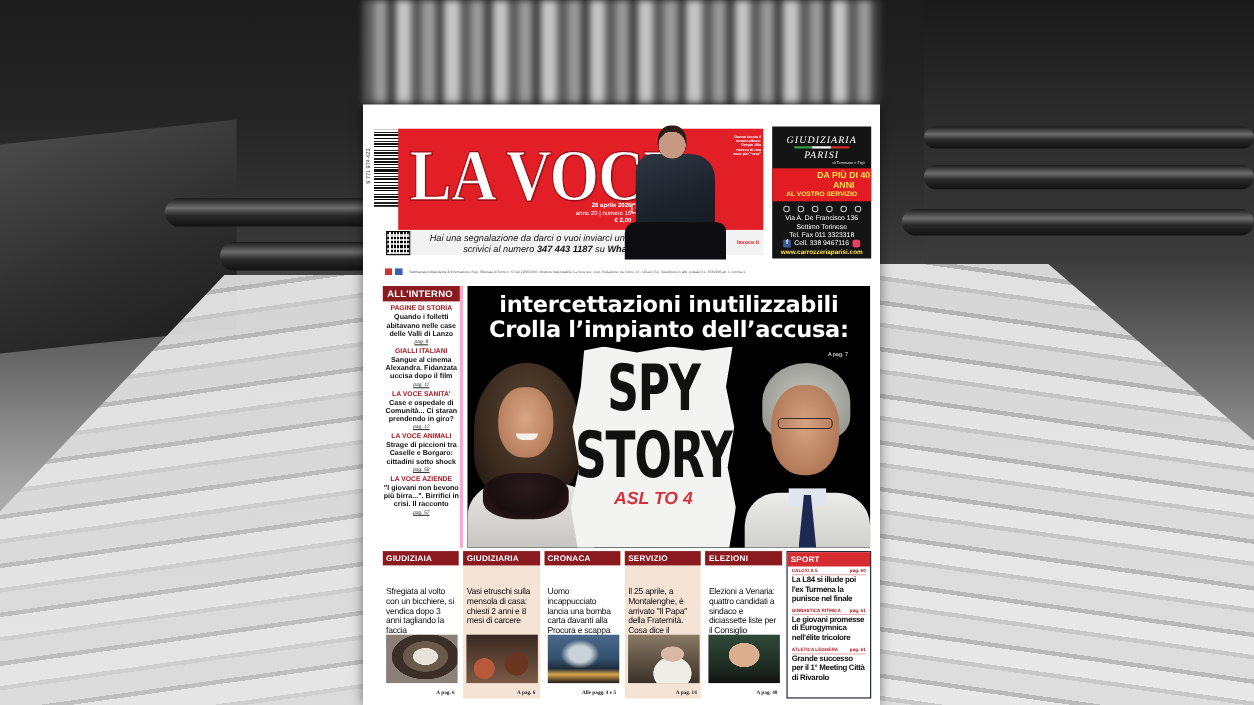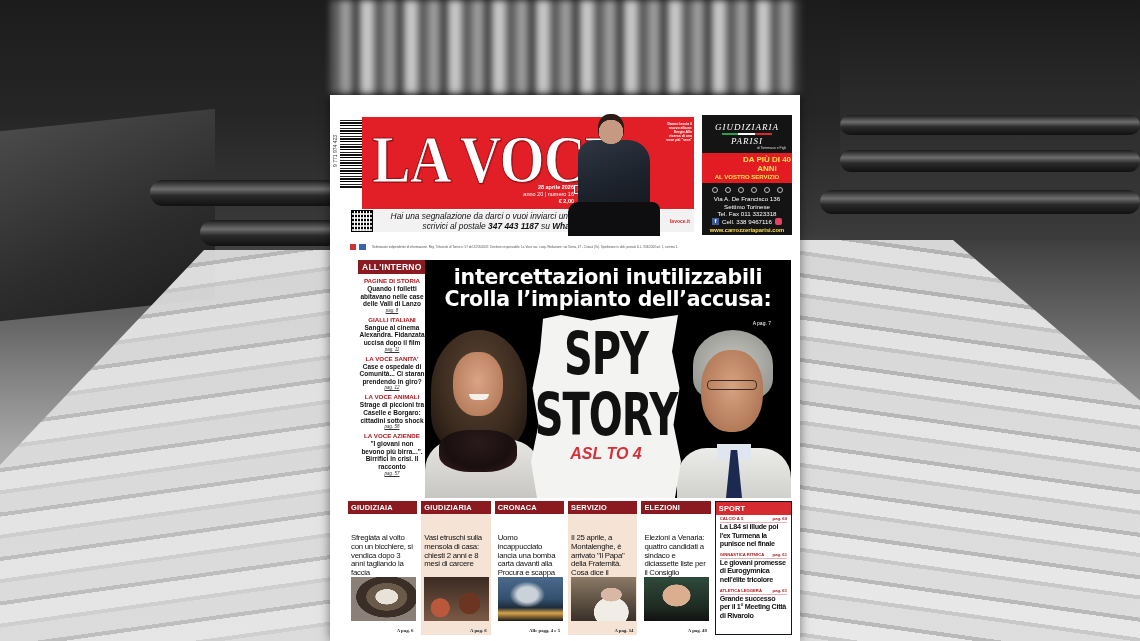--- a/index.html
+++ b/index.html
@@ -161,22 +161,22 @@
   .legal {
     position: absolute; left: 20px; top: 145px; width: 445px; height: 14px;
     font-size: 3px; color: #555; line-height: 4px;
     display: flex; gap: 6px; align-items: center;
   }
   .legal .flags { width: 16px; height: 6px; background: linear-gradient(90deg, #c33 0 40%, #fff 40% 55%, #3a62b3 55%); flex: none; }
   .legal .txt { text-align: center; }
 
   
   .inside {
-    position: absolute; left: 28px; top: 165px; width: 73px; height: 238px;
-    border-right: 5px solid #f9a8d4;
+    position: absolute; left: 18px; top: 165px; width: 73px; height: 238px;
+    border-right: 3px solid #f9a8d4;
   }
   .inside-header {
     background: #8a1a20; color: #fff; font-weight: bold; font-size: 8.6px;
     padding: 2px 4px; letter-spacing: .2px;
   }
   .inside-item { text-align: center; margin-top: 3px; }
   .inside-item .cat { color: #b0171e; font-weight: bold; font-size: 6.2px; line-height: 8px; }
   .inside-item .title { font-weight: bold; font-size: 6.5px; line-height: 7.6px; color: #111; }
   .inside-item .pg { font-style: italic; font-size: 4.5px; text-decoration: underline; color: #333; }
 
@@ -205,21 +205,21 @@
   .woman .smile { position: absolute; left: 44px; top: 64px; width: 20px; height: 6px; border-radius: 0 0 10px 10px; background: #f4f0ea; }
   .woman .shirt {
     position: absolute; left: 0; top: 110px; width: 115px; height: 58px;
     background: linear-gradient(180deg, #e8e6e2, #c8c6c2); border-radius: 30px 30px 0 0;
   }
   .woman .scarf {
     position: absolute; left: 14px; top: 100px; width: 78px; height: 42px;
     background: radial-gradient(ellipse at 50% 30%, #2a1a1c 0%, #1a0f10 60%, #3a1e20 100%); border-radius: 40%;
   }
   .torn {
-    position: absolute; left: 106px; top: 55px; width: 150px; height: 183px;
+    position: absolute; left: 94px; top: 55px; width: 150px; height: 183px;
     background: #f3f3f1;
     clip-path: polygon(8% 2%, 20% 0, 40% 3%, 60% 0, 80% 2%, 98% 0, 94% 20%, 99% 40%, 95% 60%, 100% 80%, 96% 100%, 4% 100%, 0 80%, 5% 60%, 1% 40%, 6% 20%);
   }
   .spy {
     position: absolute; left: 0; top: 0; width: 100%; text-align: center;
     font-family: "DejaVu Sans", sans-serif; font-weight: bold; color: #111;
     font-size: 40px; line-height: 42px; letter-spacing: -1px;
     transform: scaleY(1.45); transform-origin: top center; margin-top: 8px;
   }
   .asl {
@@ -298,21 +298,21 @@
       <span class="box">»</span>
       <span>A PAG. 59</span>
     </div>
     <div class="person-caption">Danno lascia il nuovo album: Sergio Alla ricerca di una voce più "vera"</div>
   </div>
 
   <div class="whatsapp-bar">
     <div class="qr"></div>
     <div class="wa-text">
       <div>Hai una segnalazione da darci o vuoi inviarci un video?</div>
-      <div><span>scrivici al postale </span><b>347 443 1187</b><span> su </span><b>Whatsapp!</b></div>
+      <div><span>scrivici al numero </span><b>347 443 1187</b><span> su </span><b>Whatsapp!</b></div>
     </div>
     <div class="site">lavoce.it</div>
   </div>
 
   <div class="person">
     <div class="body"></div>
     <div class="legs"></div>
     <div class="head"></div>
   </div>
 

